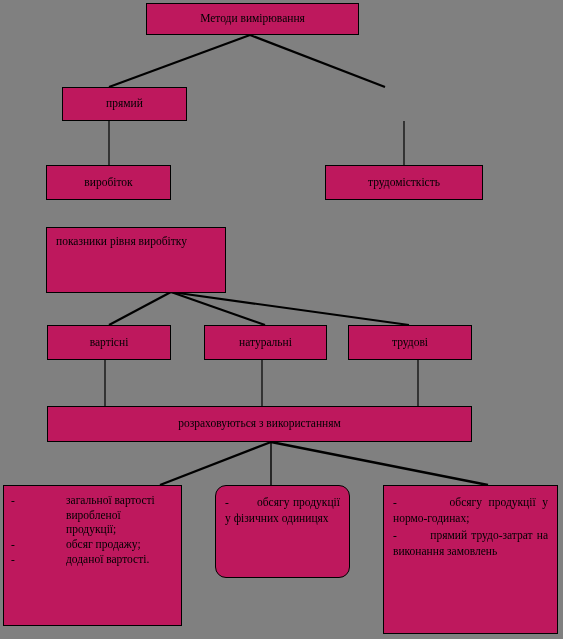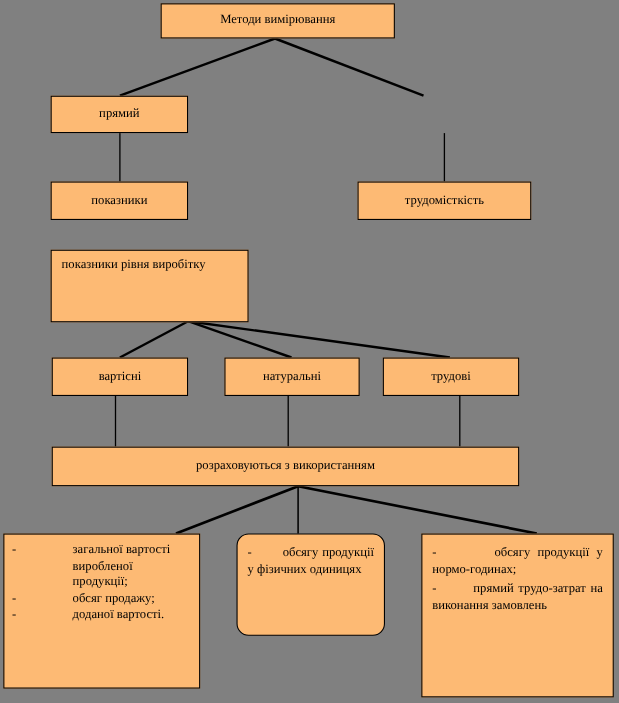--- a/index.html
+++ b/index.html
@@ -18,21 +18,21 @@
   .edges {
     position: absolute;
     left: 0;
     top: 0;
     width: 563px;
     height: 639px;
     pointer-events: none;
   }
   .node {
     position: absolute;
-    background: #fdba74;
+    background: #be185d;
     border: 1px solid #000000;
     box-sizing: border-box;
     z-index: 2;
   }
   .node .label {
     display: block;
     font-size: 11.5px;
     color: #000000;
     line-height: 1.18;
     white-space: pre-wrap;
@@ -105,26 +105,26 @@
 
     <path d="M271 442 L160 485" stroke="#000" stroke-width="2.4" fill="none"></path>
     <path d="M271 442 L271 485" stroke="#000" stroke-width="1.4" fill="none"></path>
     <path d="M271 442 L488 485" stroke="#000" stroke-width="2.4" fill="none"></path>
   </svg>
 
   <div class="node centered" style="left:146px; top:3px; width:213px; height:32px;">
     <span class="label">Методи вимірювання</span>
   </div>
 
-  <div class="node centered" style="left:46px; top:87px; width:125px; height:34px;">
+  <div class="node centered" style="left:62px; top:87px; width:125px; height:34px;">
     <span class="label">прямий</span>
   </div>
 
   <div class="node centered" style="left:46px; top:165px; width:125px; height:35px;">
-    <span class="label">показники</span>
+    <span class="label">виробіток</span>
   </div>
   <div class="node centered" style="left:325px; top:165px; width:158px; height:35px;">
     <span class="label">трудомісткість</span>
   </div>
 
   <div class="node topleft" style="left:46px; top:227px; width:180px; height:66px;">
     <span class="label">показники рівня виробітку</span>
   </div>
 
   <div class="node centered" style="left:47px; top:325px; width:124px; height:35px;">

